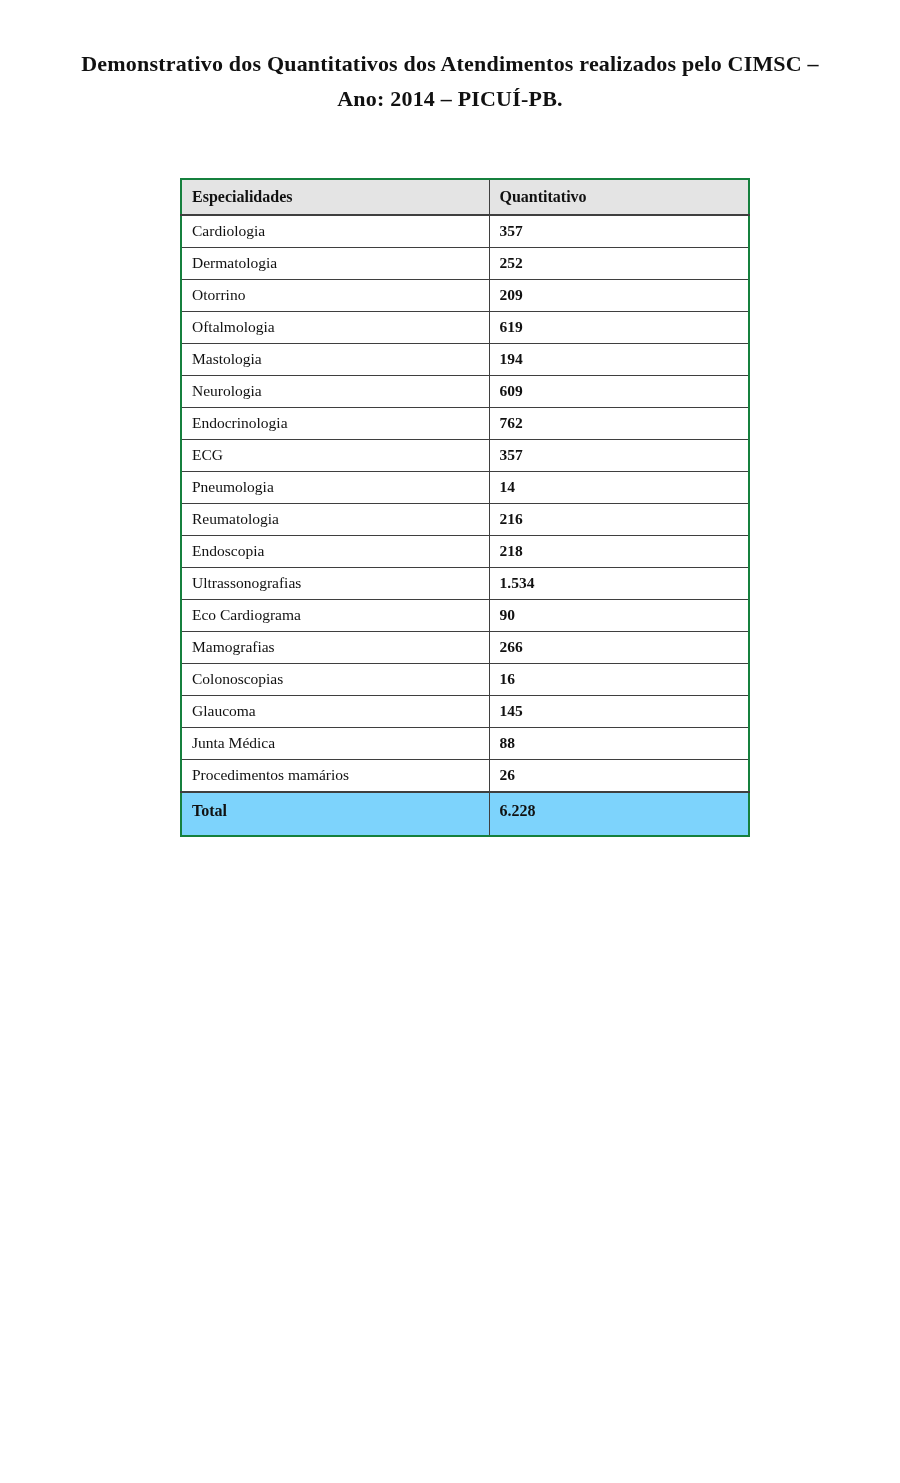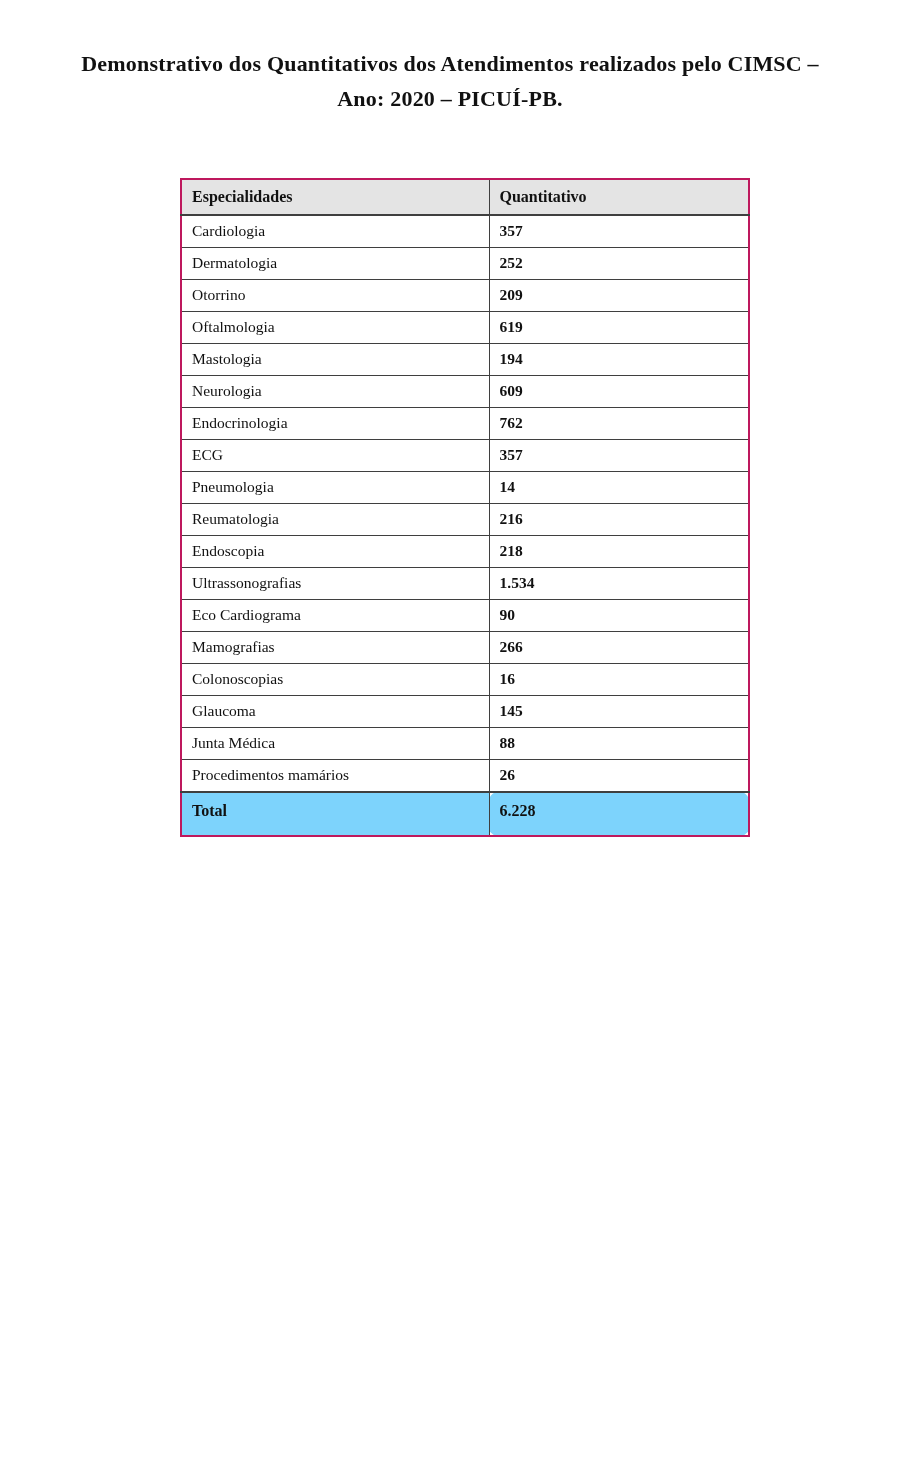--- a/index.html
+++ b/index.html
@@ -21,21 +21,21 @@
     text-align: center;
     font-weight: bold;
     font-size: 22px;
     line-height: 35px;
     letter-spacing: 0.2px;
   }
   table.att-table {
     border-collapse: collapse;
     margin: 62px 0 0 180px;
     width: 568px;
-    border: 2px solid #be185d;
+    border: 2px solid #15803d;
     table-layout: fixed;
     font-family: Liberation Serif, serif;
   }
   .att-table th,
   .att-table td {
     border: 1px solid #3f3f3f;
     text-align: left;
     vertical-align: middle;
     padding: 5px 10px 6px 10px;
     font-size: 15.5px;
@@ -45,38 +45,37 @@
   }
   .att-table thead th {
     background: #e4e4e4;
     font-weight: bold;
     font-size: 16px;
     padding: 7px 10px;
     border-bottom: 2px solid #3f3f3f;
   }
   .att-table td.value {
     font-weight: bold;
-    border-radius: 9px;
   }
   .att-table tfoot td {
     background: #7dd3fc;
     font-weight: bold;
     font-size: 16px;
     padding: 8px 10px 14px 10px;
     border-top: 2px solid #3f3f3f;
   }
   .col-spec  { width: 308px; }
   .col-quant { width: 260px; }
 </style>
 </head>
 <body>
 
 <div class="doc-title">
   <div>Demonstrativo dos Quantitativos dos Atendimentos realizados pelo CIMSC –</div>
-  <div>Ano: 2020 – PICUÍ-PB.</div>
+  <div>Ano: 2014 – PICUÍ-PB.</div>
 </div>
 
 <table class="att-table">
   <colgroup>
     <col class="col-spec">
     <col class="col-quant">
   </colgroup>
   <thead>
     <tr>
       <th>Especialidades</th>

